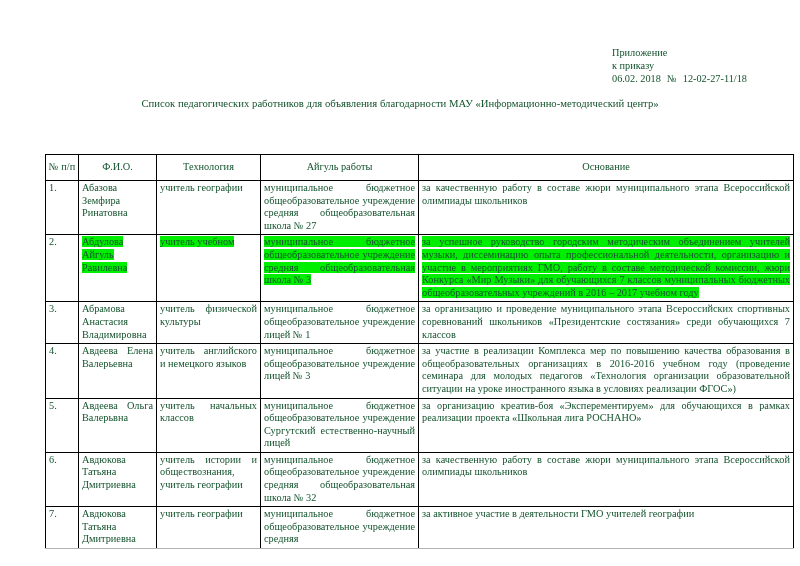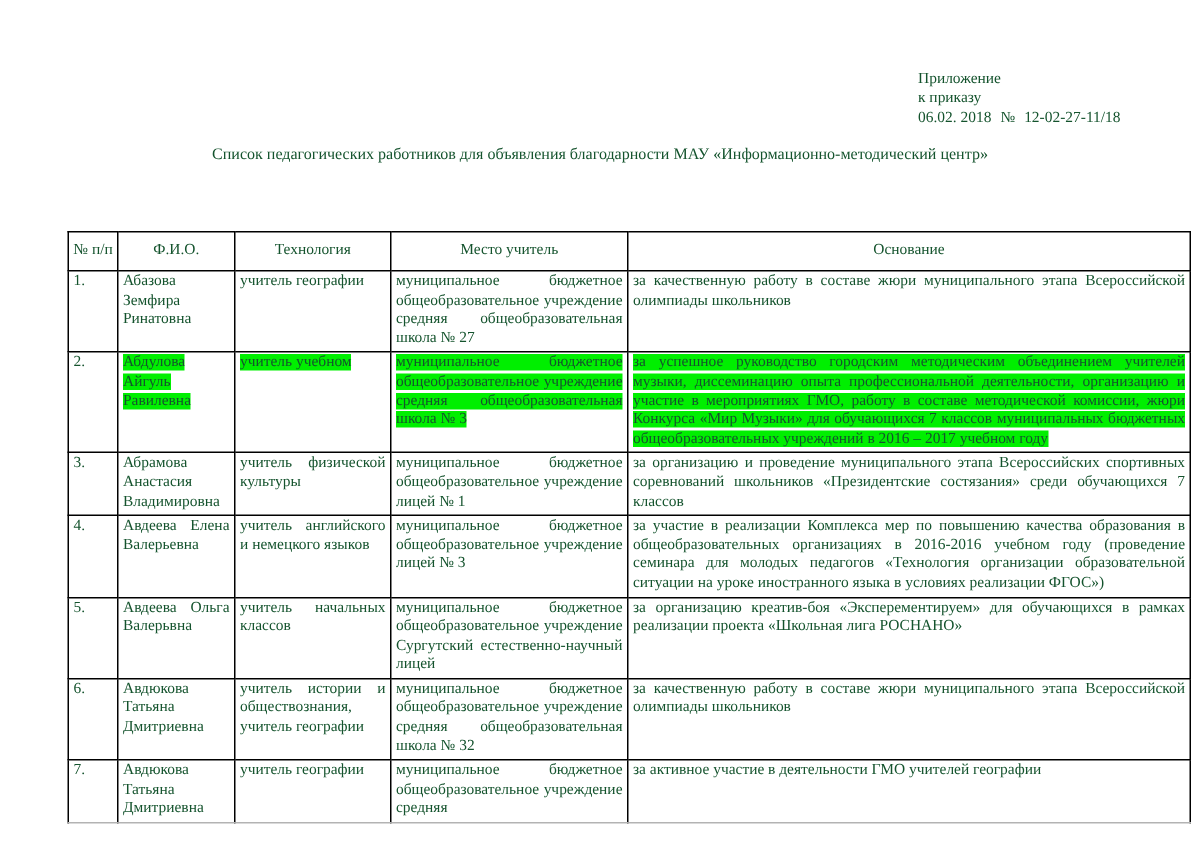--- a/index.html
+++ b/index.html
@@ -77,21 +77,21 @@
       <col style="width:78px">
       <col style="width:104px">
       <col style="width:158px">
       <col style="width:375px">
     </colgroup>
     <thead>
       <tr>
         <th>№ п/п</th>
         <th>Ф.И.О.</th>
         <th>Технология</th>
-        <th>Место учитель</th>
+        <th>Айгуль работы</th>
         <th>Основание</th>
       </tr>
     </thead>
     <tbody>
         <tr>
     <td class="c-num"><span class="n">1.</span></td>
     <td class="c-name"><span class="t">Абазова Земфира Ринатовна</span></td>
     <td class="c-pos"><span class="t">учитель географии</span></td>
     <td class="c-work"><span class="t">муниципальное бюджетное общеобразовательное учреждение средняя общеобразовательная школа № 27</span></td>
     <td class="c-reason"><span class="t">за качественную работу в составе жюри муниципального этапа Всероссийской олимпиады школьников</span></td>

